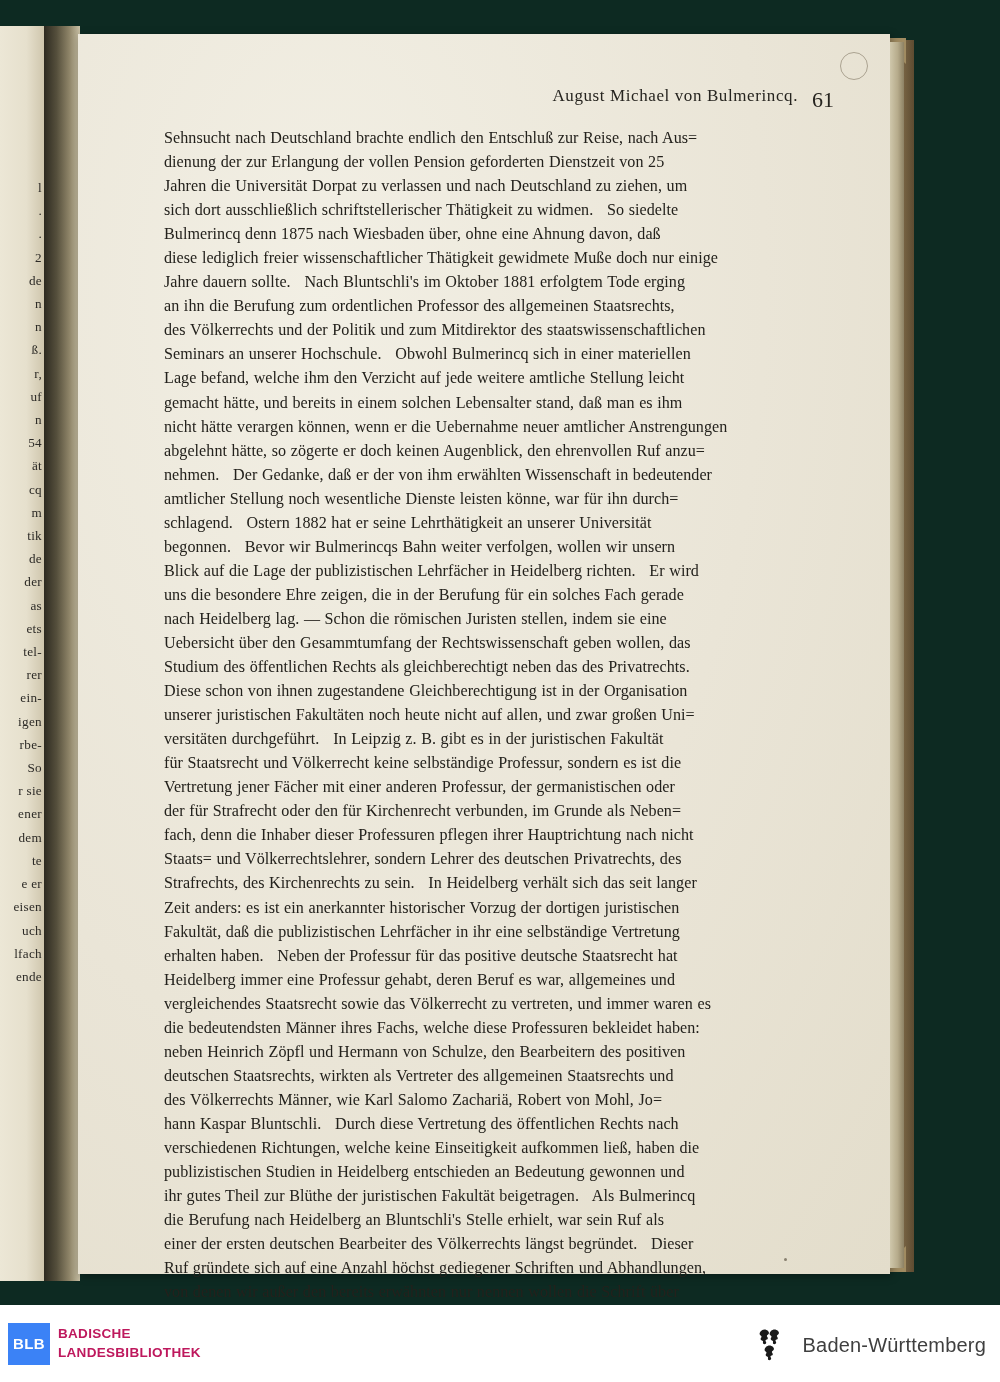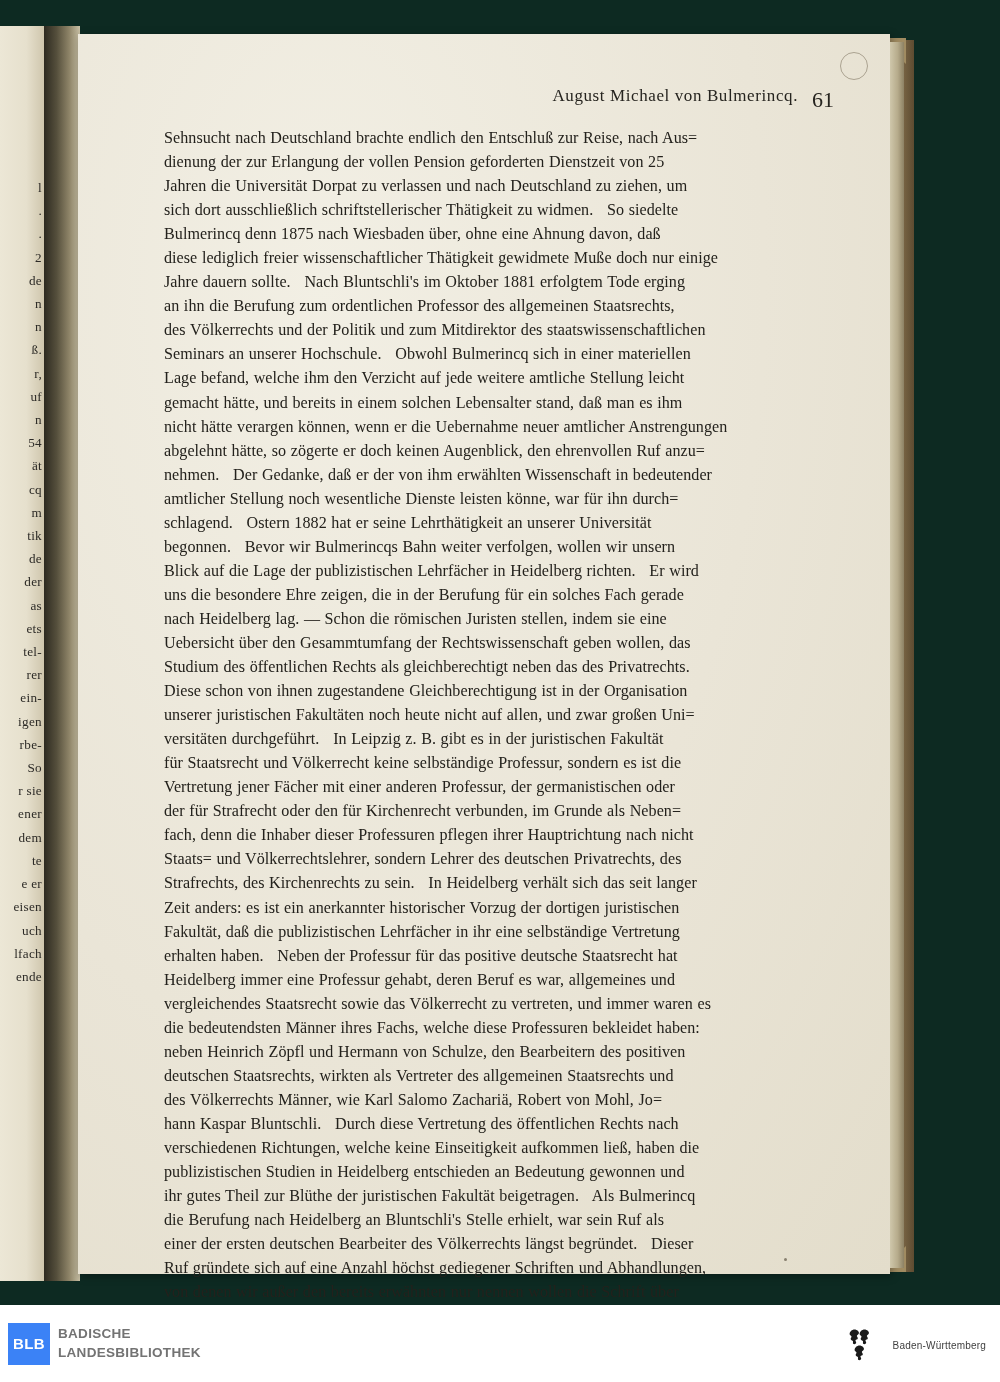--- a/index.html
+++ b/index.html
@@ -201,41 +201,41 @@
     line-height: 42px;
     letter-spacing: .4px;
   }
   .blb-name {
     position: absolute;
     left: 58px;
     top: 19px;
     font-family: "Liberation Sans", sans-serif;
     font-size: 13.5px;
     font-weight: bold;
-    color: #737373;
+    color: #be185d;
     line-height: 19px;
     letter-spacing: .3px;
   }
   .bw-wrap {
     position: absolute;
     right: 14px;
     top: 20px;
     height: 40px;
     display: flex;
     align-items: center;
     gap: 12px;
   }
   .bw-arms {
     width: 34px;
     height: 40px;
     position: relative;
   }
   .bw-name {
     font-family: "Liberation Sans", sans-serif;
-    font-size: 10px;
+    font-size: 20px;
     color: #3f3f3f;
     letter-spacing: .2px;
   }
 </style>
 </head>
 <body>
 
 <div class="scan">
 
   <div class="left-page-edge">

